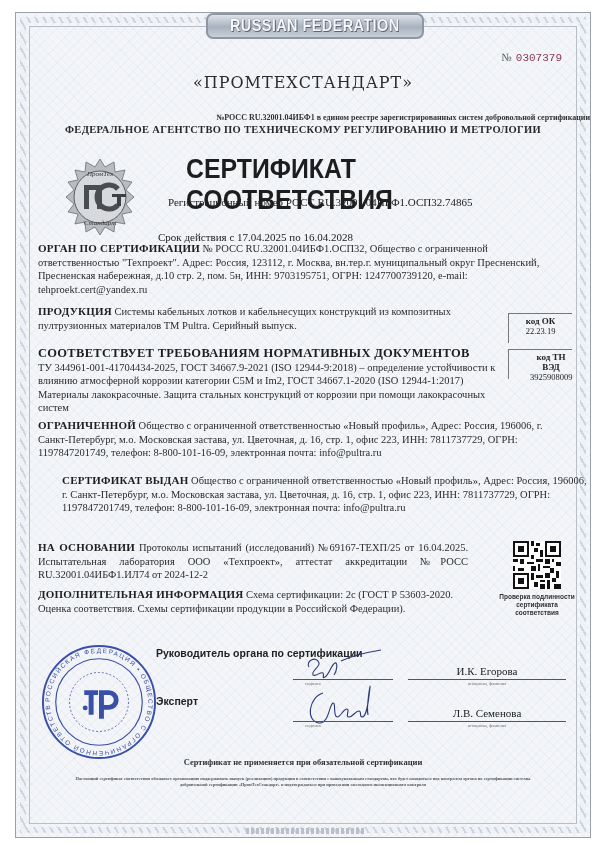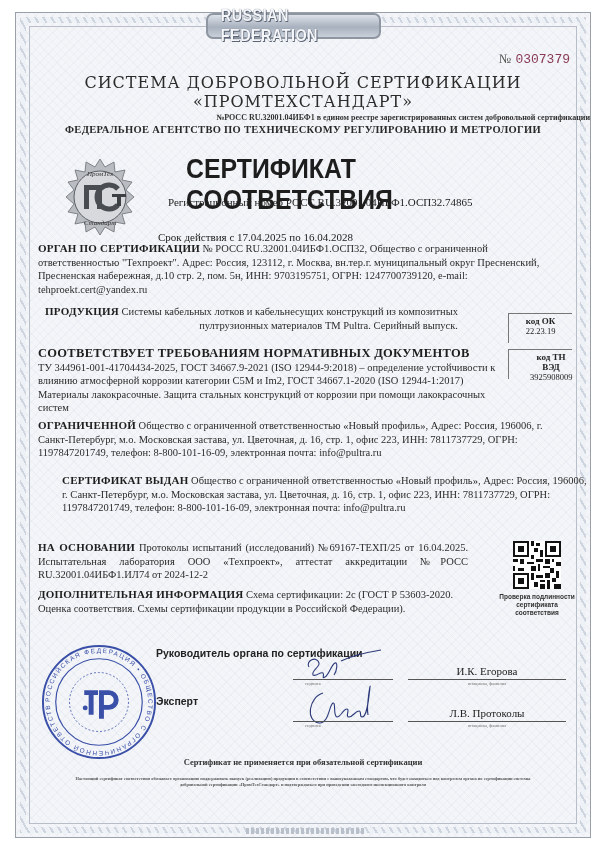--- a/index.html
+++ b/index.html
@@ -21,35 +21,35 @@
       repeating-linear-gradient(60deg, #cfd5de 0 2px, #eef1f5 2px 7px) border-box;
     -webkit-mask: linear-gradient(#000 0 0) padding-box, linear-gradient(#000 0 0);
     -webkit-mask-composite: xor; mask-composite: exclude;
   }
   .frame-inner {
     position: absolute; left: 13px; top: 13px; right: 13px; bottom: 13px;
     border: 1px solid #b8bec7;
   }
 
   .banner {
-    position: absolute; left: 190px; top: 0px; width: 175px; height: 26px;
+    position: absolute; left: 190px; top: 0px; width: 218px; height: 26px;
     border: 2px solid #8e96a2; border-radius: 7px;
     background: linear-gradient(#dde2e9, #a8b1be 55%, #c9d0da);
     display: flex; align-items: center; justify-content: center;
   }
   .banner span {
     font-family: "Liberation Sans", sans-serif; font-weight: bold; font-size: 17px;
     letter-spacing: 0.5px; color: #f4f6f9;
     text-shadow: 0 0 1px #4f5867, 1px 1px 0 #5d6675;
     transform: scaleX(0.85);
   }
 
   .serial {
-    position: absolute; right: 20px; top: 38px;
-    font-family: "Liberation Mono", monospace; font-size: 13px; color: #8a3a55;
+    position: absolute; right: 28px; top: 38px;
+    font-family: "Liberation Mono", monospace; font-size: 11px; color: #8a3a55;
   }
   .serial .no { color: #555; font-family: "Liberation Serif", serif; margin-right: 4px; }
 
   .sys-title {
     position: absolute; left: 0; right: 0; top: 60px; text-align: center;
     font-family: "DejaVu Serif", serif; font-size: 16px; letter-spacing: 1px; color: #2b2b2b; line-height: 19px;
   }
   .sys-sub {
     position: absolute; left: 0; right: 0; top: 100px; text-align: right;
     font-size: 8px; font-weight: bold; color: #333;
@@ -117,21 +117,20 @@
 
   <div class="banner">
     <span>RUSSIAN FEDERATION</span>
   </div>
 
   <div class="serial">
     <span class="no">№</span><span>0307379</span>
   </div>
 
   <div class="sys-title">
-    <div>СИСТЕМА ДОБРОВОЛЬНОЙ СЕРТИФИКАЦИИ</div>
     <div>«ПРОМТЕХСТАНДАРТ»</div>
   </div>
   <div class="sys-sub">№РОСС RU.32001.04ИБФ1 в едином реестре зарегистрированных систем добровольной сертификации</div>
   <div class="agency">ФЕДЕРАЛЬНОЕ АГЕНТСТВО ПО ТЕХНИЧЕСКОМУ РЕГУЛИРОВАНИЮ И МЕТРОЛОГИИ</div>
 
   <svg class="logo" viewBox="0 0 76 76">
     <polygon points="38,0 43,8 52,3 53,13 63,11 60,21 70,23 64,31 72,38 64,45 70,53 60,55 63,65 53,63 52,73 43,68 38,76 33,68 24,73 23,63 13,65 16,55 6,53 12,45 4,38 12,31 6,23 16,21 13,11 23,13 24,3 33,8" fill="#b9bcc1" stroke="#6b6f75" stroke-width="0.8"></polygon>
     <circle cx="38" cy="38" r="26" fill="#d7d9dd" stroke="#5a5e64" stroke-width="1"></circle>
     <path d="M22 26 h18 v24 h-5 v-19 h-8 v19 h-5z" fill="#4a4d52"></path>
     <path d="M56 30 a12 12 0 1 0 0 16" fill="none" stroke="#4a4d52" stroke-width="5"></path>
@@ -141,21 +140,21 @@
   </svg>
 
   <div class="cert-title">СЕРТИФИКАТ СООТВЕТСТВИЯ</div>
   <div class="reg-no">Регистрационный номер РОСС RU.32001.04ИБФ1.ОСП32.74865</div>
   <div class="validity">Срок действия с 17.04.2025 по 16.04.2028</div>
 
   <div class="section" style="top:229px; width:520px;">
     <span class="h">ОРГАН ПО СЕРТИФИКАЦИИ</span><span> № РОСС RU.32001.04ИБФ1.ОСП32, Общество с ограниченной ответственностью "Техпроект". Адрес: Россия, 123112, г. Москва, вн.тер.г. муниципальный округ Пресненский, Пресненская набережная, д.10 стр. 2, пом. 5н, ИНН: 9703195751, ОГРН: 1247700739120, e-mail: tehproekt.cert@yandex.ru</span>
   </div>
 
-  <div class="section" style="top:292px; width:420px;text-align:right;">
+  <div class="section" style="top:292px; width:420px;">
     <span class="h">ПРОДУКЦИЯ</span><span> Системы кабельных лотков и кабельнесущих конструкций из композитных пултрузионных материалов ТМ Pultra.     Серийный выпуск.</span>
   </div>
 
   <div class="code-box" style="top:300px; height:30px;">
     <b>код ОК</b><br>
     <span>22.23.19</span>
   </div>
   <div class="code-box" style="top:336px; height:30px;padding-left:21px;">
     <b>код ТН ВЭД</b><br>
     <span>3925908009</span>
@@ -214,20 +213,20 @@
   <div class="sig-cap" style="left:277px; top:668px; width:40px;">подпись</div>
   <div class="sig-name" style="left:392px; top:652px; width:158px;">И.К. Егорова</div>
   <div class="sig-line" style="left:392px; top:666px; width:158px;"></div>
   <div class="sig-cap" style="left:392px; top:668px; width:158px;">инициалы, фамилия</div>
 
   <svg class="signature" style="left:285px; top:670px; width:90px; height:44px;" viewBox="0 0 90 44">
     <path d="M22 10 c-14 4 -18 28 -4 30 c10 1 10 -18 14 -20 c3 -1 0 14 4 14 c4 0 6 -8 10 -8 c3 0 -2 8 2 8 c4 0 6 -6 10 -6 c3 0 0 6 3 6 c4 0 6 -10 8 -30 c1 -6 -4 18 -2 28" fill="none" stroke="#2c3a7a" stroke-width="1.1"></path>
   </svg>
   <div class="sig-line" style="left:277px; top:708px; width:100px;"></div>
   <div class="sig-cap" style="left:277px; top:710px; width:40px;">подпись</div>
-  <div class="sig-name" style="left:392px; top:694px; width:158px;">Л.В. Протоколы</div>
+  <div class="sig-name" style="left:392px; top:694px; width:158px;">Л.В. Семенова</div>
   <div class="sig-line" style="left:392px; top:708px; width:158px;"></div>
   <div class="sig-cap" style="left:392px; top:710px; width:158px;">инициалы, фамилия</div>
 
   <div class="footer-note">Сертификат не применяется при обязательной сертификации</div>
   <div class="footer-fine">Настоящий сертификат соответствия обязывает организацию поддерживать выпуск (реализацию) продукции в соответствии с вышеуказанным стандартом, что будет находиться под контролем органа по сертификации системы добровольной сертификации «ПромТехСтандарт» и подтверждаться при проведении ежегодного инспекционного контроля</div>
   <div class="bottom-strip"></div>
 </div>
 
 </body></html>

